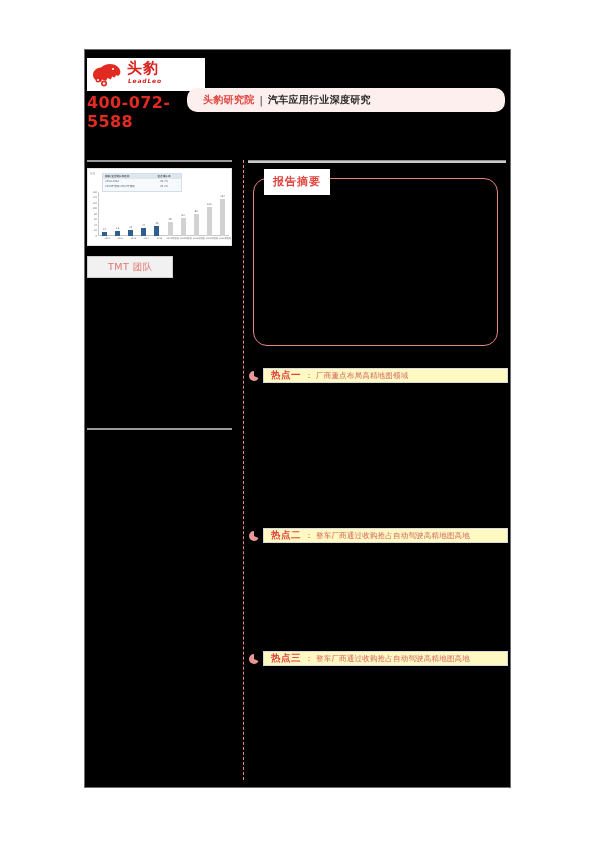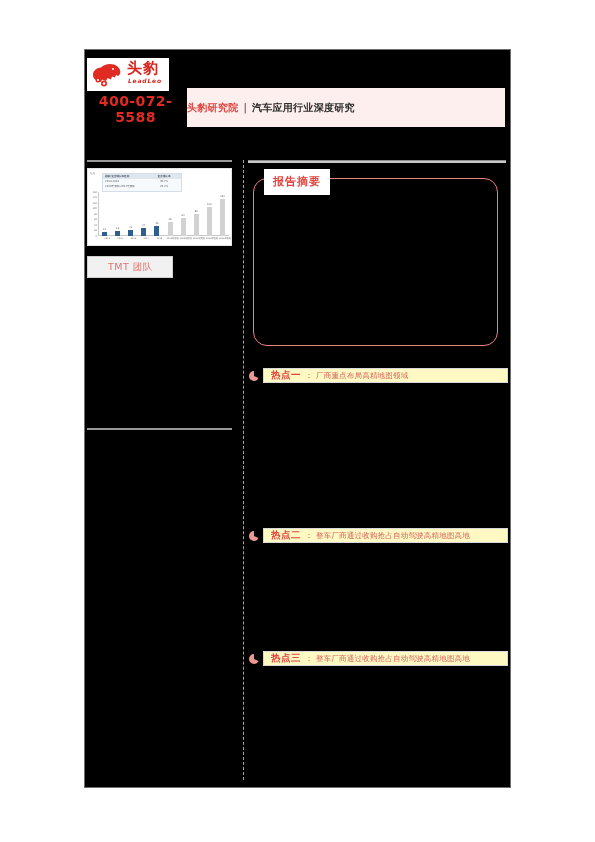--- a/index.html
+++ b/index.html
@@ -35,21 +35,21 @@
     height: 78px;
   }
   .logo-block {
     position: absolute;
     left: 2px;
     top: 8px;
     width: 97px;
   }
   .logo-card {
     background: #ffffff;
-    width: 82px;
+    width: 118px;
     height: 33px;
     position: relative;
     display: flex;
     align-items: center;
     overflow: hidden;
   }
   .logo-mark {
     position: absolute;
     left: 4px;
     top: 2px;
@@ -72,37 +72,37 @@
     top: 19px;
     color: #d9241f;
     font-size: 6px;
     font-weight: 700;
     letter-spacing: 0.8px;
     font-style: italic;
   }
   .logo-phone {
     margin-top: 2px;
     color: #e02a22;
-    font-size: 14px;
+    font-size: 16px;
     font-weight: 700;
     letter-spacing: 0.4px;
-    text-align: center;
     width: 97px;
   }
   .title-bar {
     position: absolute;
     left: 102px;
     top: 38px;
     width: 318px;
-    height: 39px;
+    height: 24px;
     background: #fcefee;
     display: flex;
     align-items: center;
-    padding-left: 0;
-    box-sizing: border-box;
+    padding-left: 16px;
+    box-sizing: border-box;
+    border-radius: 10px;
   }
   .title-brand {
     color: #e0453f;
     font-size: 10px;
     font-weight: 700;
     letter-spacing: 0.3px;
   }
   .title-sep {
     color: #3a3a3a;
     font-size: 10px;

